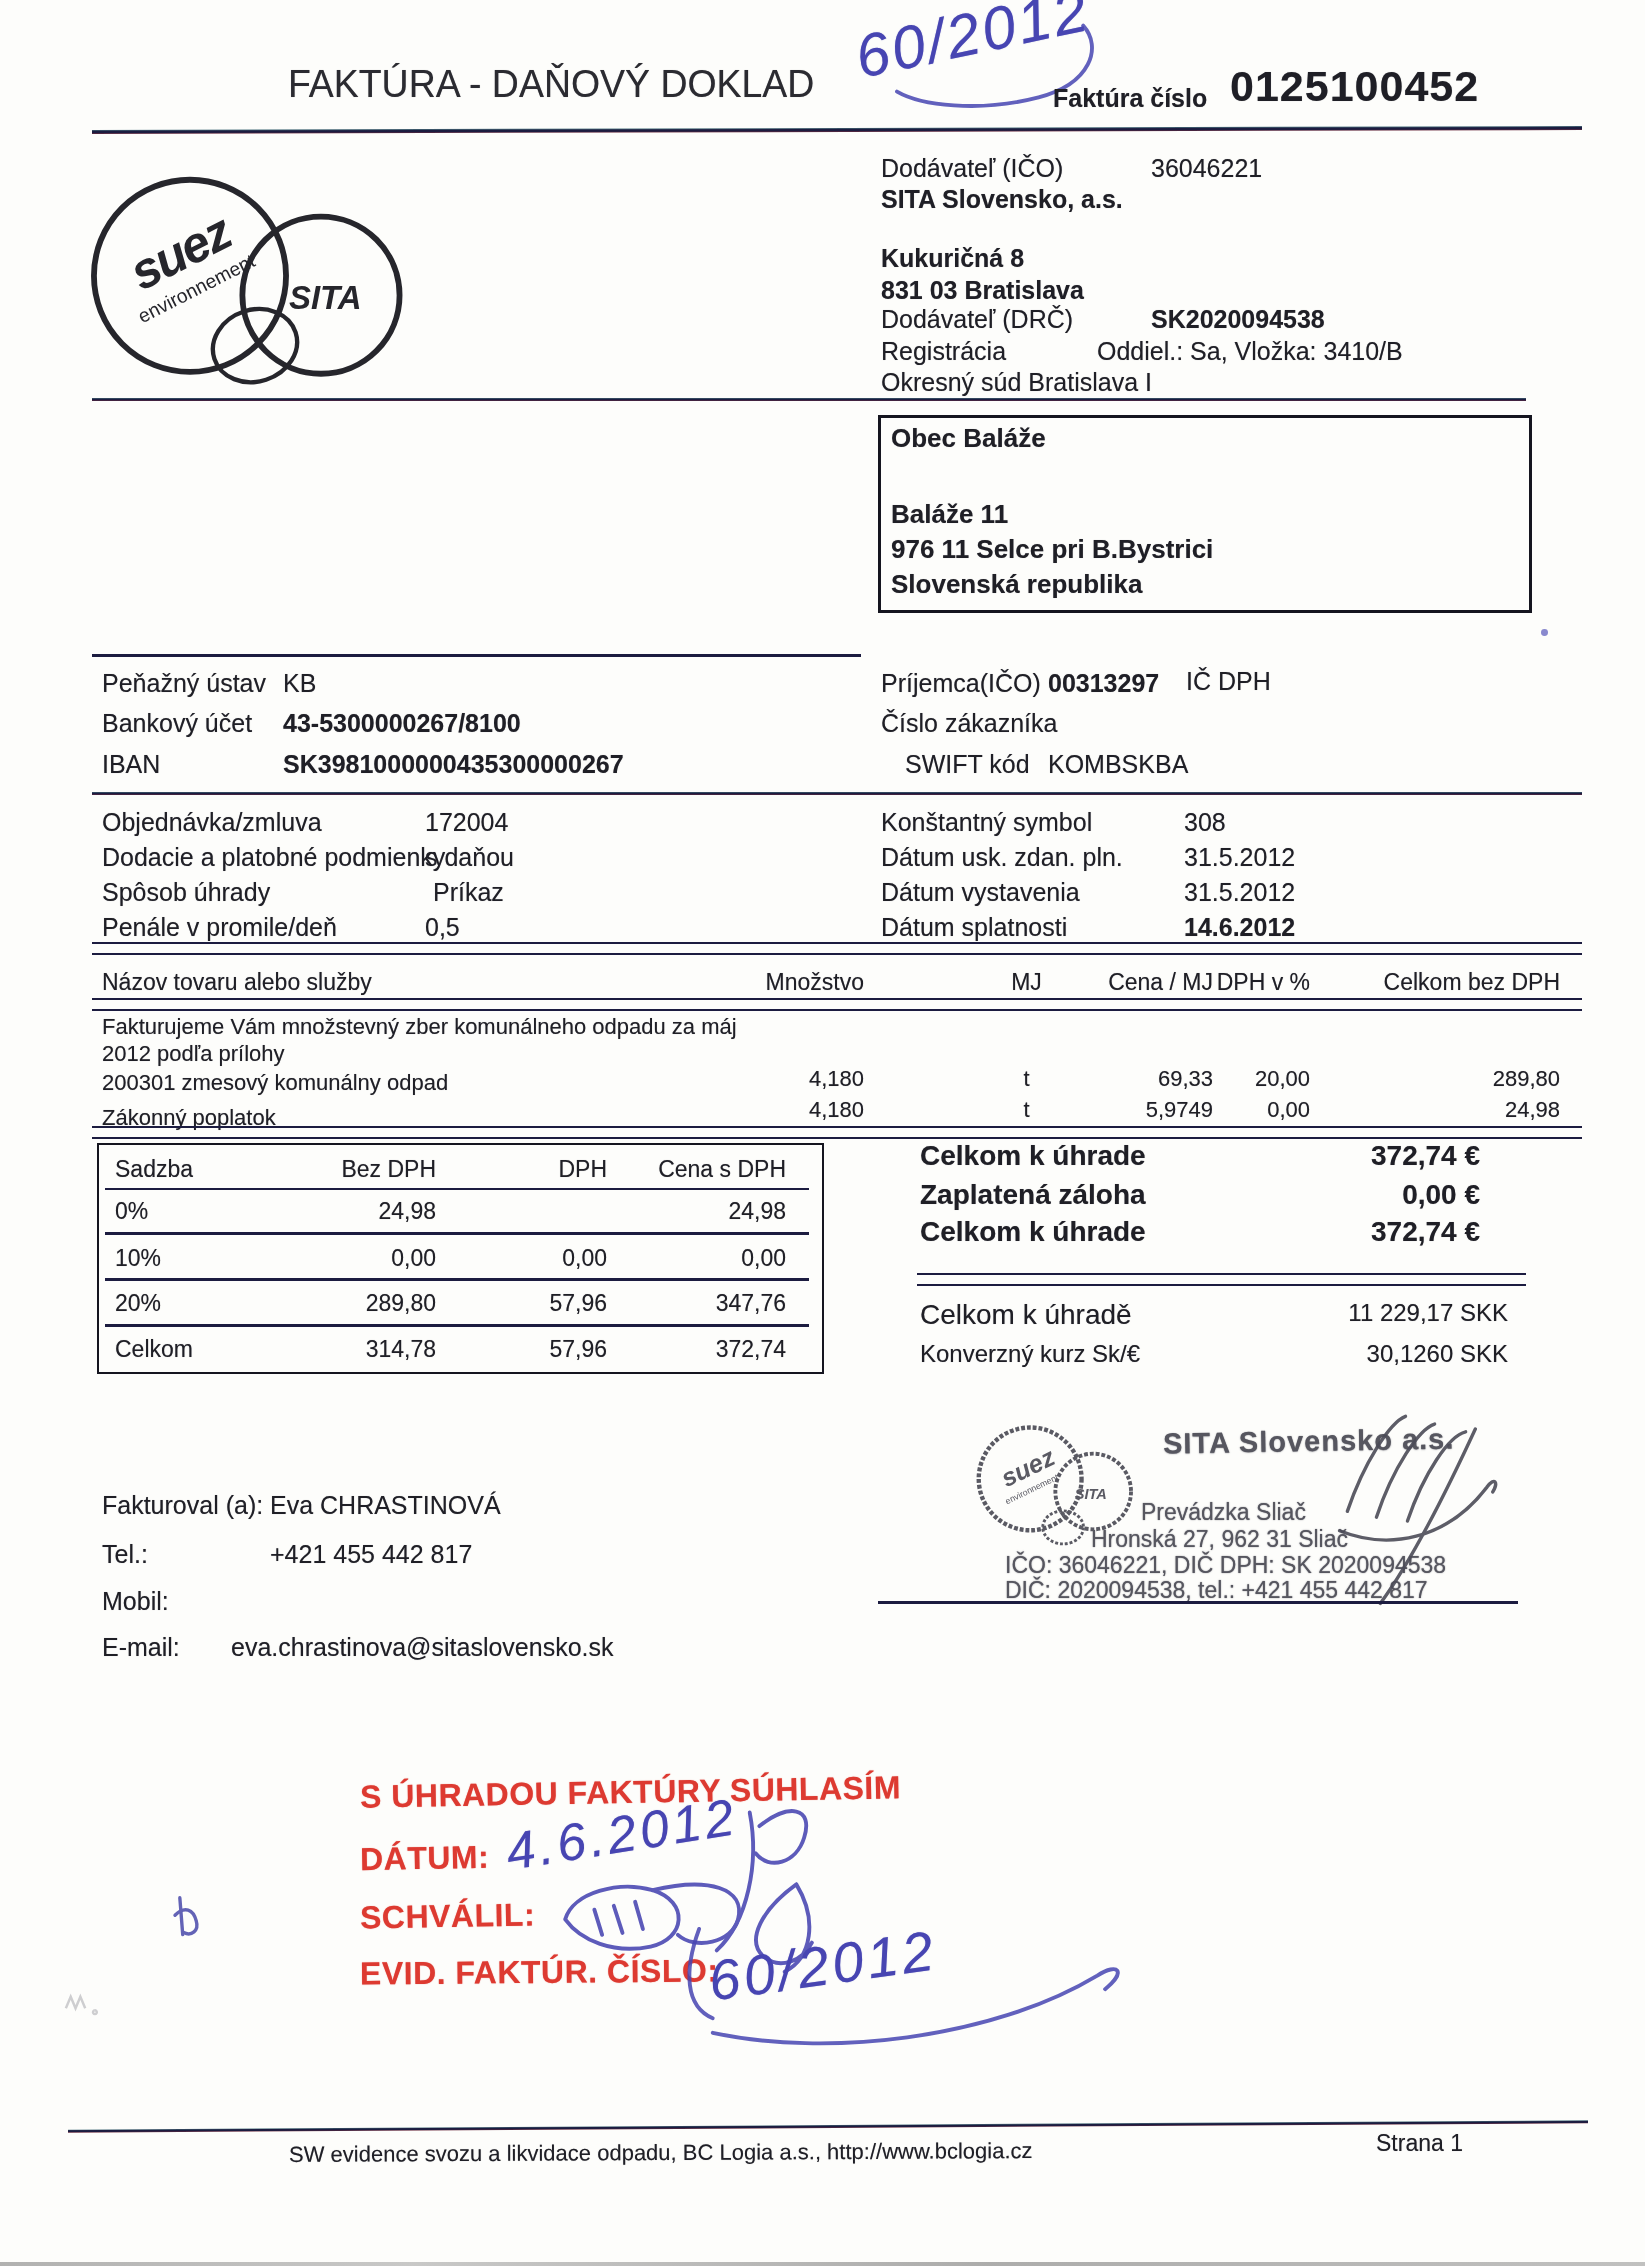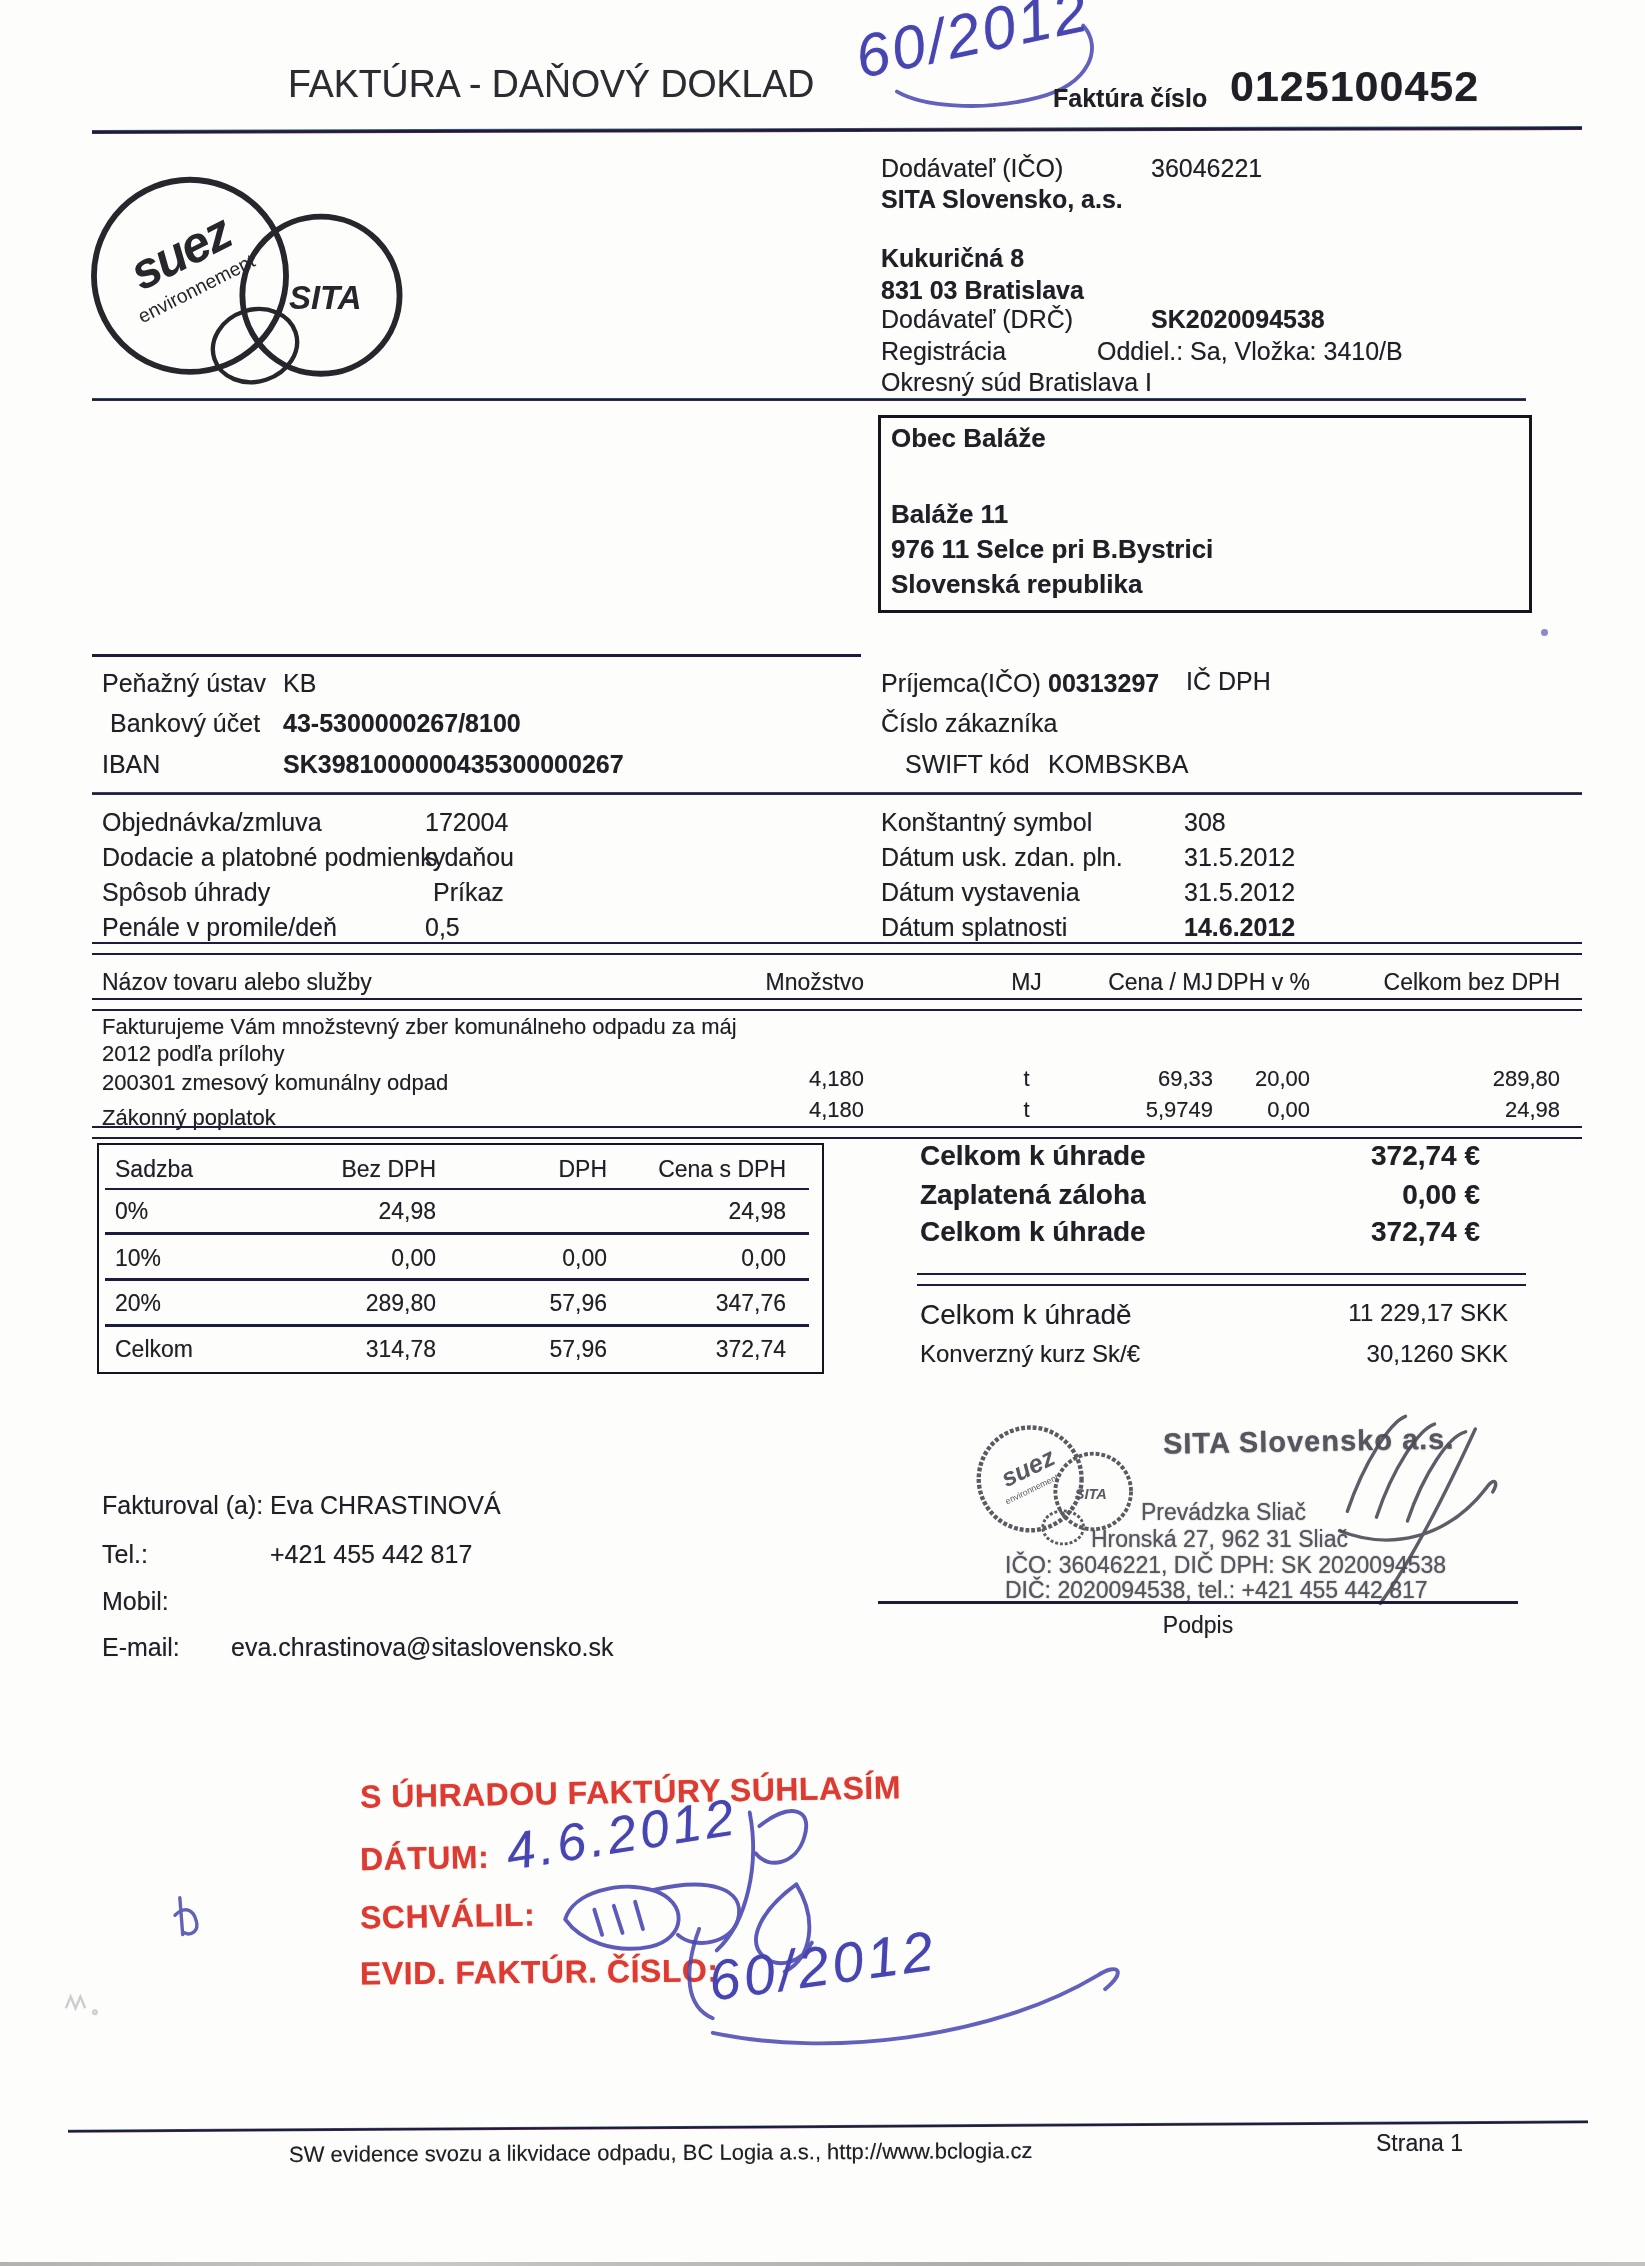--- a/index.html
+++ b/index.html
@@ -72,21 +72,21 @@
   <div class="box" style="left:878px;top:415px;width:648px;height:192px;border-width:3.4px;"></div>
   <div class="t b fs27" style="left:891px;top:425px;">Obec Baláže</div>
   <div class="t b fs27" style="left:891px;top:501px;">Baláže 11</div>
   <div class="t b fs27" style="left:891px;top:536px;">976 11 Selce pri B.Bystrici</div>
   <div class="t b fs27" style="left:891px;top:571px;">Slovenská republika</div>
   <div class="dot" style="left:1541px;top:629px;width:6.8px;height:6.8px;background:#5757bb;opacity:.7;"></div>
 
   <div class="sep" style="left:92px;top:654px;width:769px;"></div>
   <div class="t" style="left:102px;top:670px;">Peňažný ústav</div>
   <div class="t" style="left:283px;top:670px;">KB</div>
-  <div class="t" style="left:102px;top:710px;margin-left:8px;">Bankový účet</div>
+  <div class="t" style="left:102px;top:710px;">Bankový účet</div>
   <div class="t b" style="left:283px;top:710px;">43-5300000267/8100</div>
   <div class="t" style="left:102px;top:751px;">IBAN</div>
   <div class="t b" style="left:283px;top:751px;">SK3981000000435300000267</div>
 
   <div class="t" style="left:881px;top:670px;">Príjemca(IČO)</div>
   <div class="t b" style="left:1048px;top:670px;">00313297</div>
   <div class="t" style="left:1186px;top:668px;">IČ DPH</div>
   <div class="t" style="left:881px;top:710px;">Číslo zákazníka</div>
   <div class="t" style="left:905px;top:751px;">SWIFT kód</div>
   <div class="t" style="left:1048px;top:751px;">KOMBSKBA</div>
@@ -205,21 +205,20 @@
   <svg style="left:1320px;top:1395px;" width="204" height="223" viewBox="0 0 210 230">
     <g fill="none" stroke="#4c4c58" stroke-width="3.5" stroke-linecap="round" opacity=".9">
       <path d="M28,120 C45,70 72,28 88,22"></path>
       <path d="M58,126 C75,75 102,35 118,30"></path>
       <path d="M90,130 C107,80 133,42 150,38"></path>
       <path d="M20,140 C70,160 130,150 172,95 C180,84 184,90 178,100"></path>
       <path d="M160,35 C130,100 95,170 62,215"></path>
     </g>
   </svg>
   <div class="sep" style="left:878px;top:1601px;width:640px;"></div>
-  <div class="t fs24 c" style="left:878px;top:1613px;width:640px;">Podpis</div>
 
   <div class="t" style="left:102px;top:1492px;">Fakturoval (a):</div>
   <div class="t" style="left:270px;top:1492px;">Eva CHRASTINOVÁ</div>
   <div class="t" style="left:102px;top:1541px;">Tel.:</div>
   <div class="t" style="left:270px;top:1541px;">+421 455 442 817</div>
   <div class="t" style="left:102px;top:1588px;">Mobil:</div>
   <div class="t" style="left:102px;top:1634px;">E-mail:</div>
   <div class="t" style="left:231px;top:1634px;">eva.chrastinova@sitaslovensko.sk</div>
 
   <div class="t red fs33" style="left:360px;top:1776px;transform:rotate(-1deg);">S ÚHRADOU FAKTÚRY SÚHLASÍM</div>

